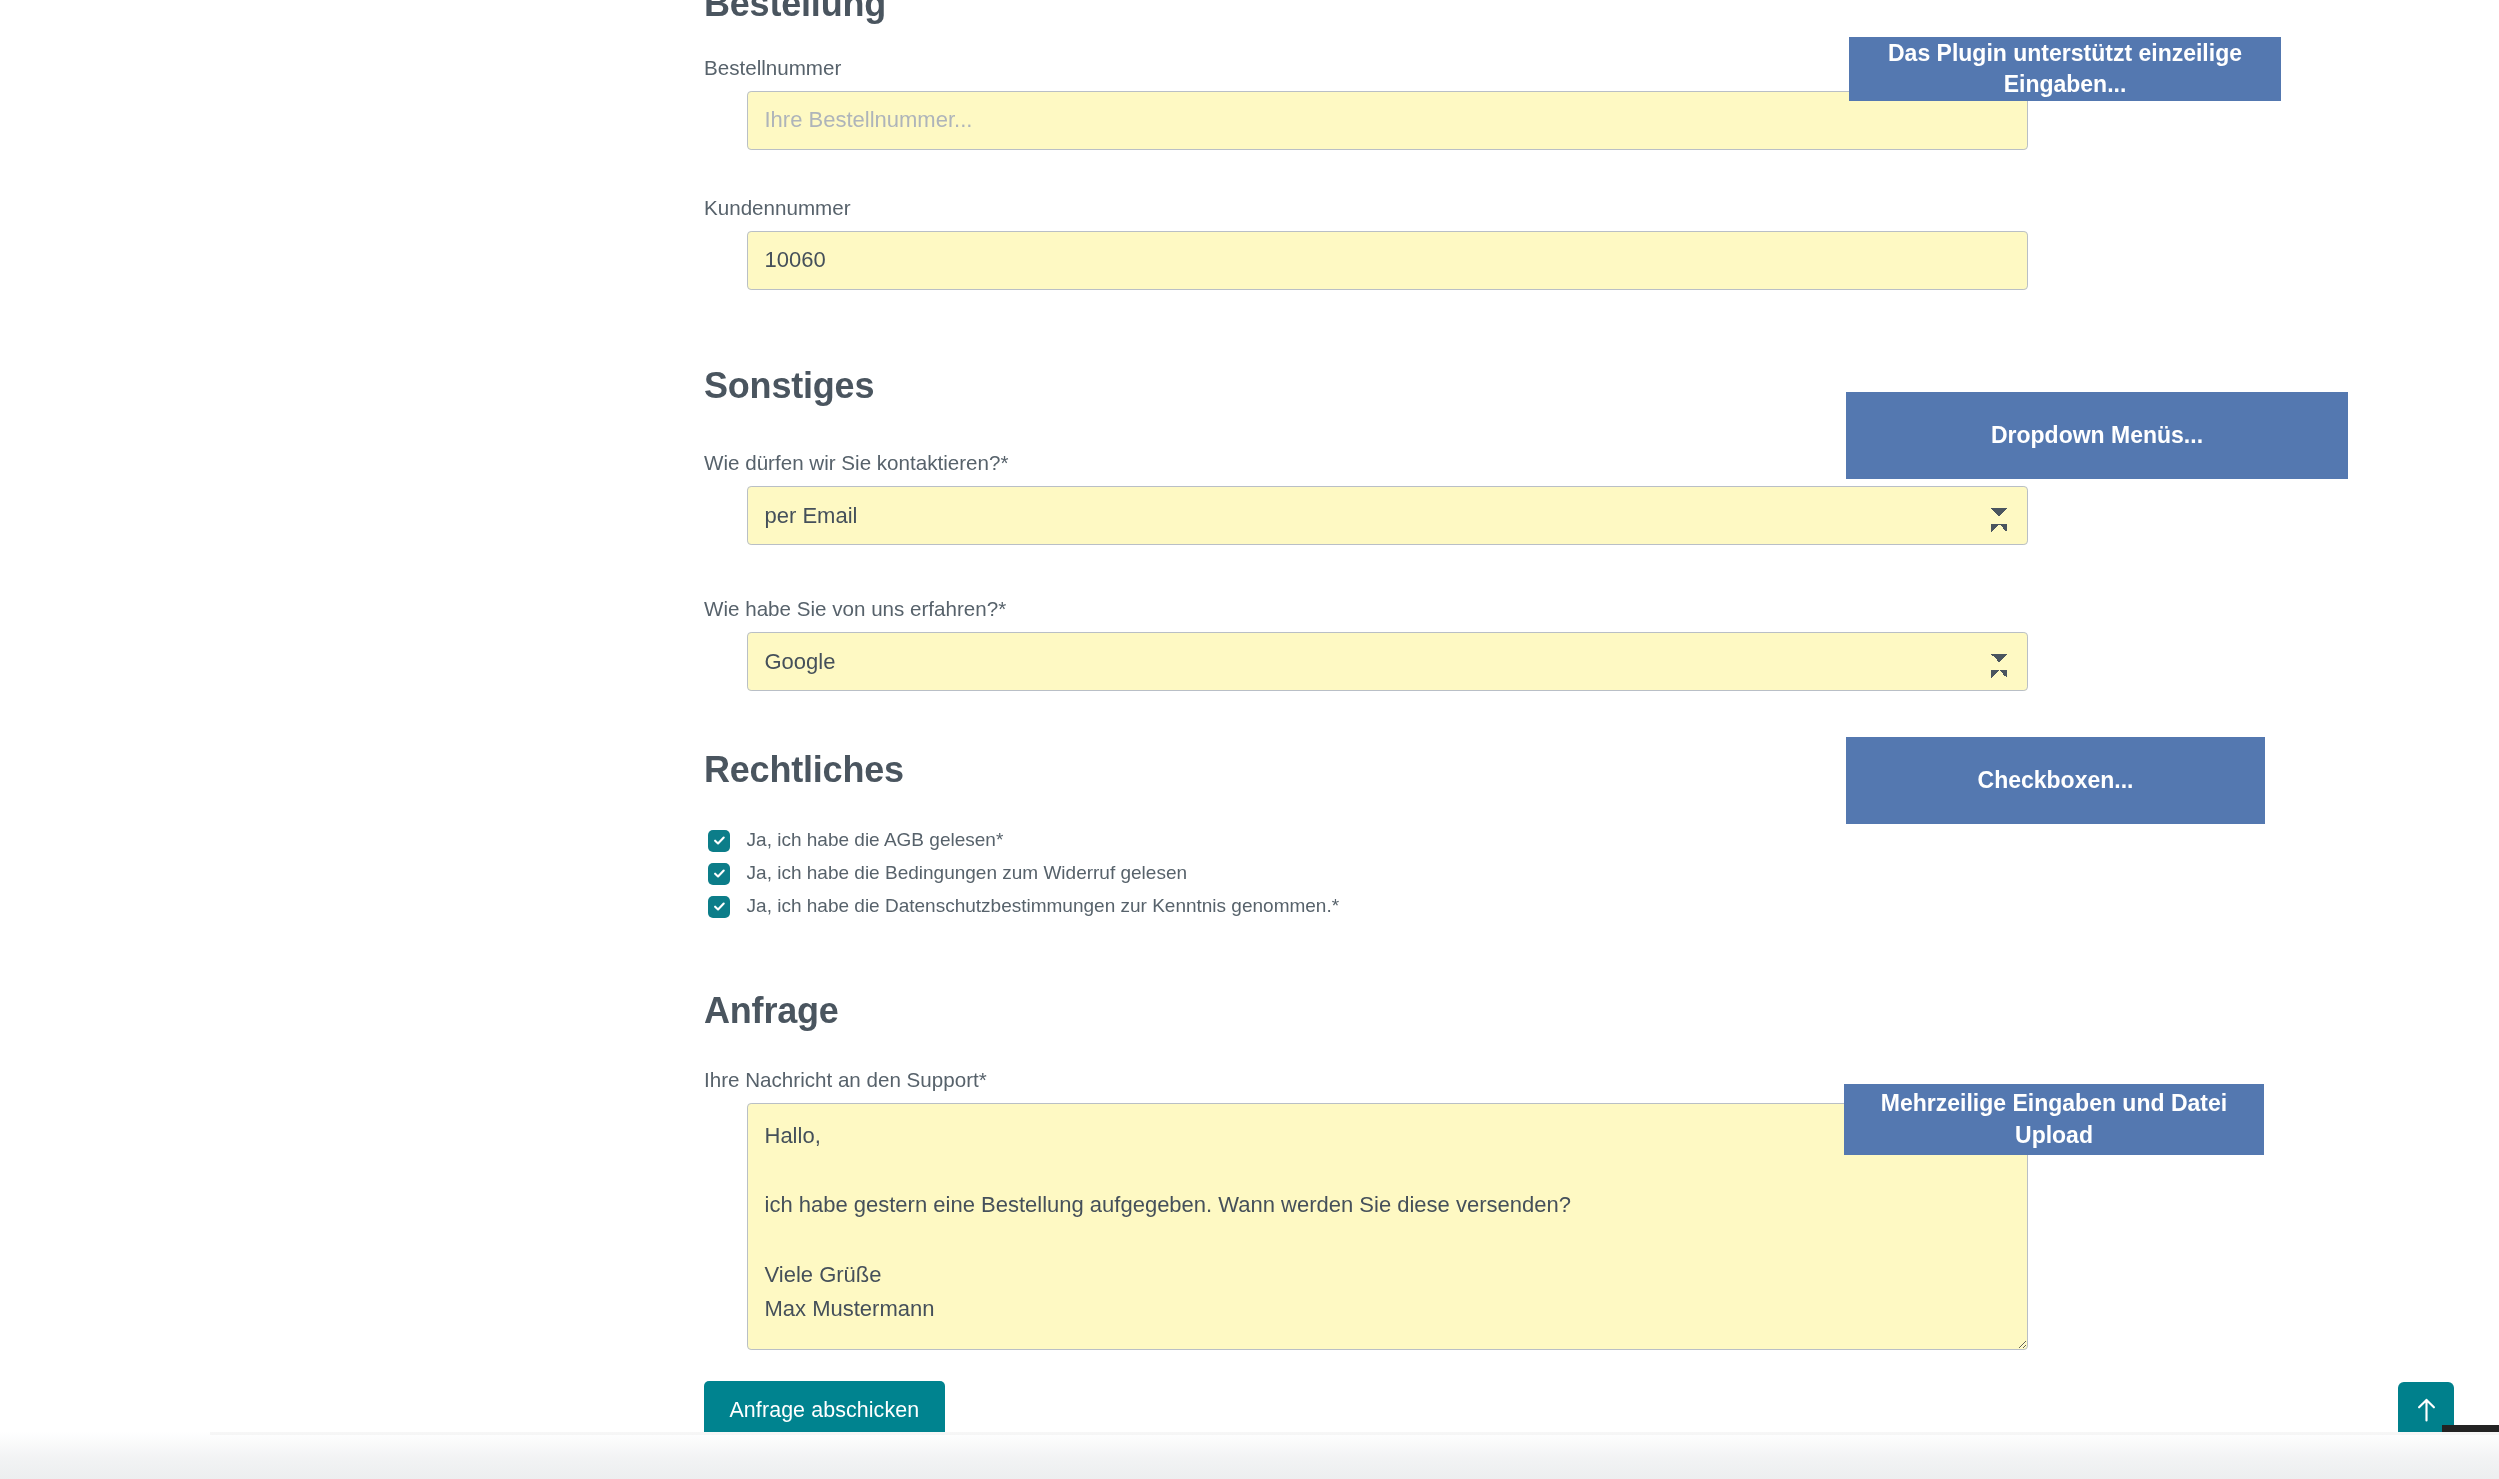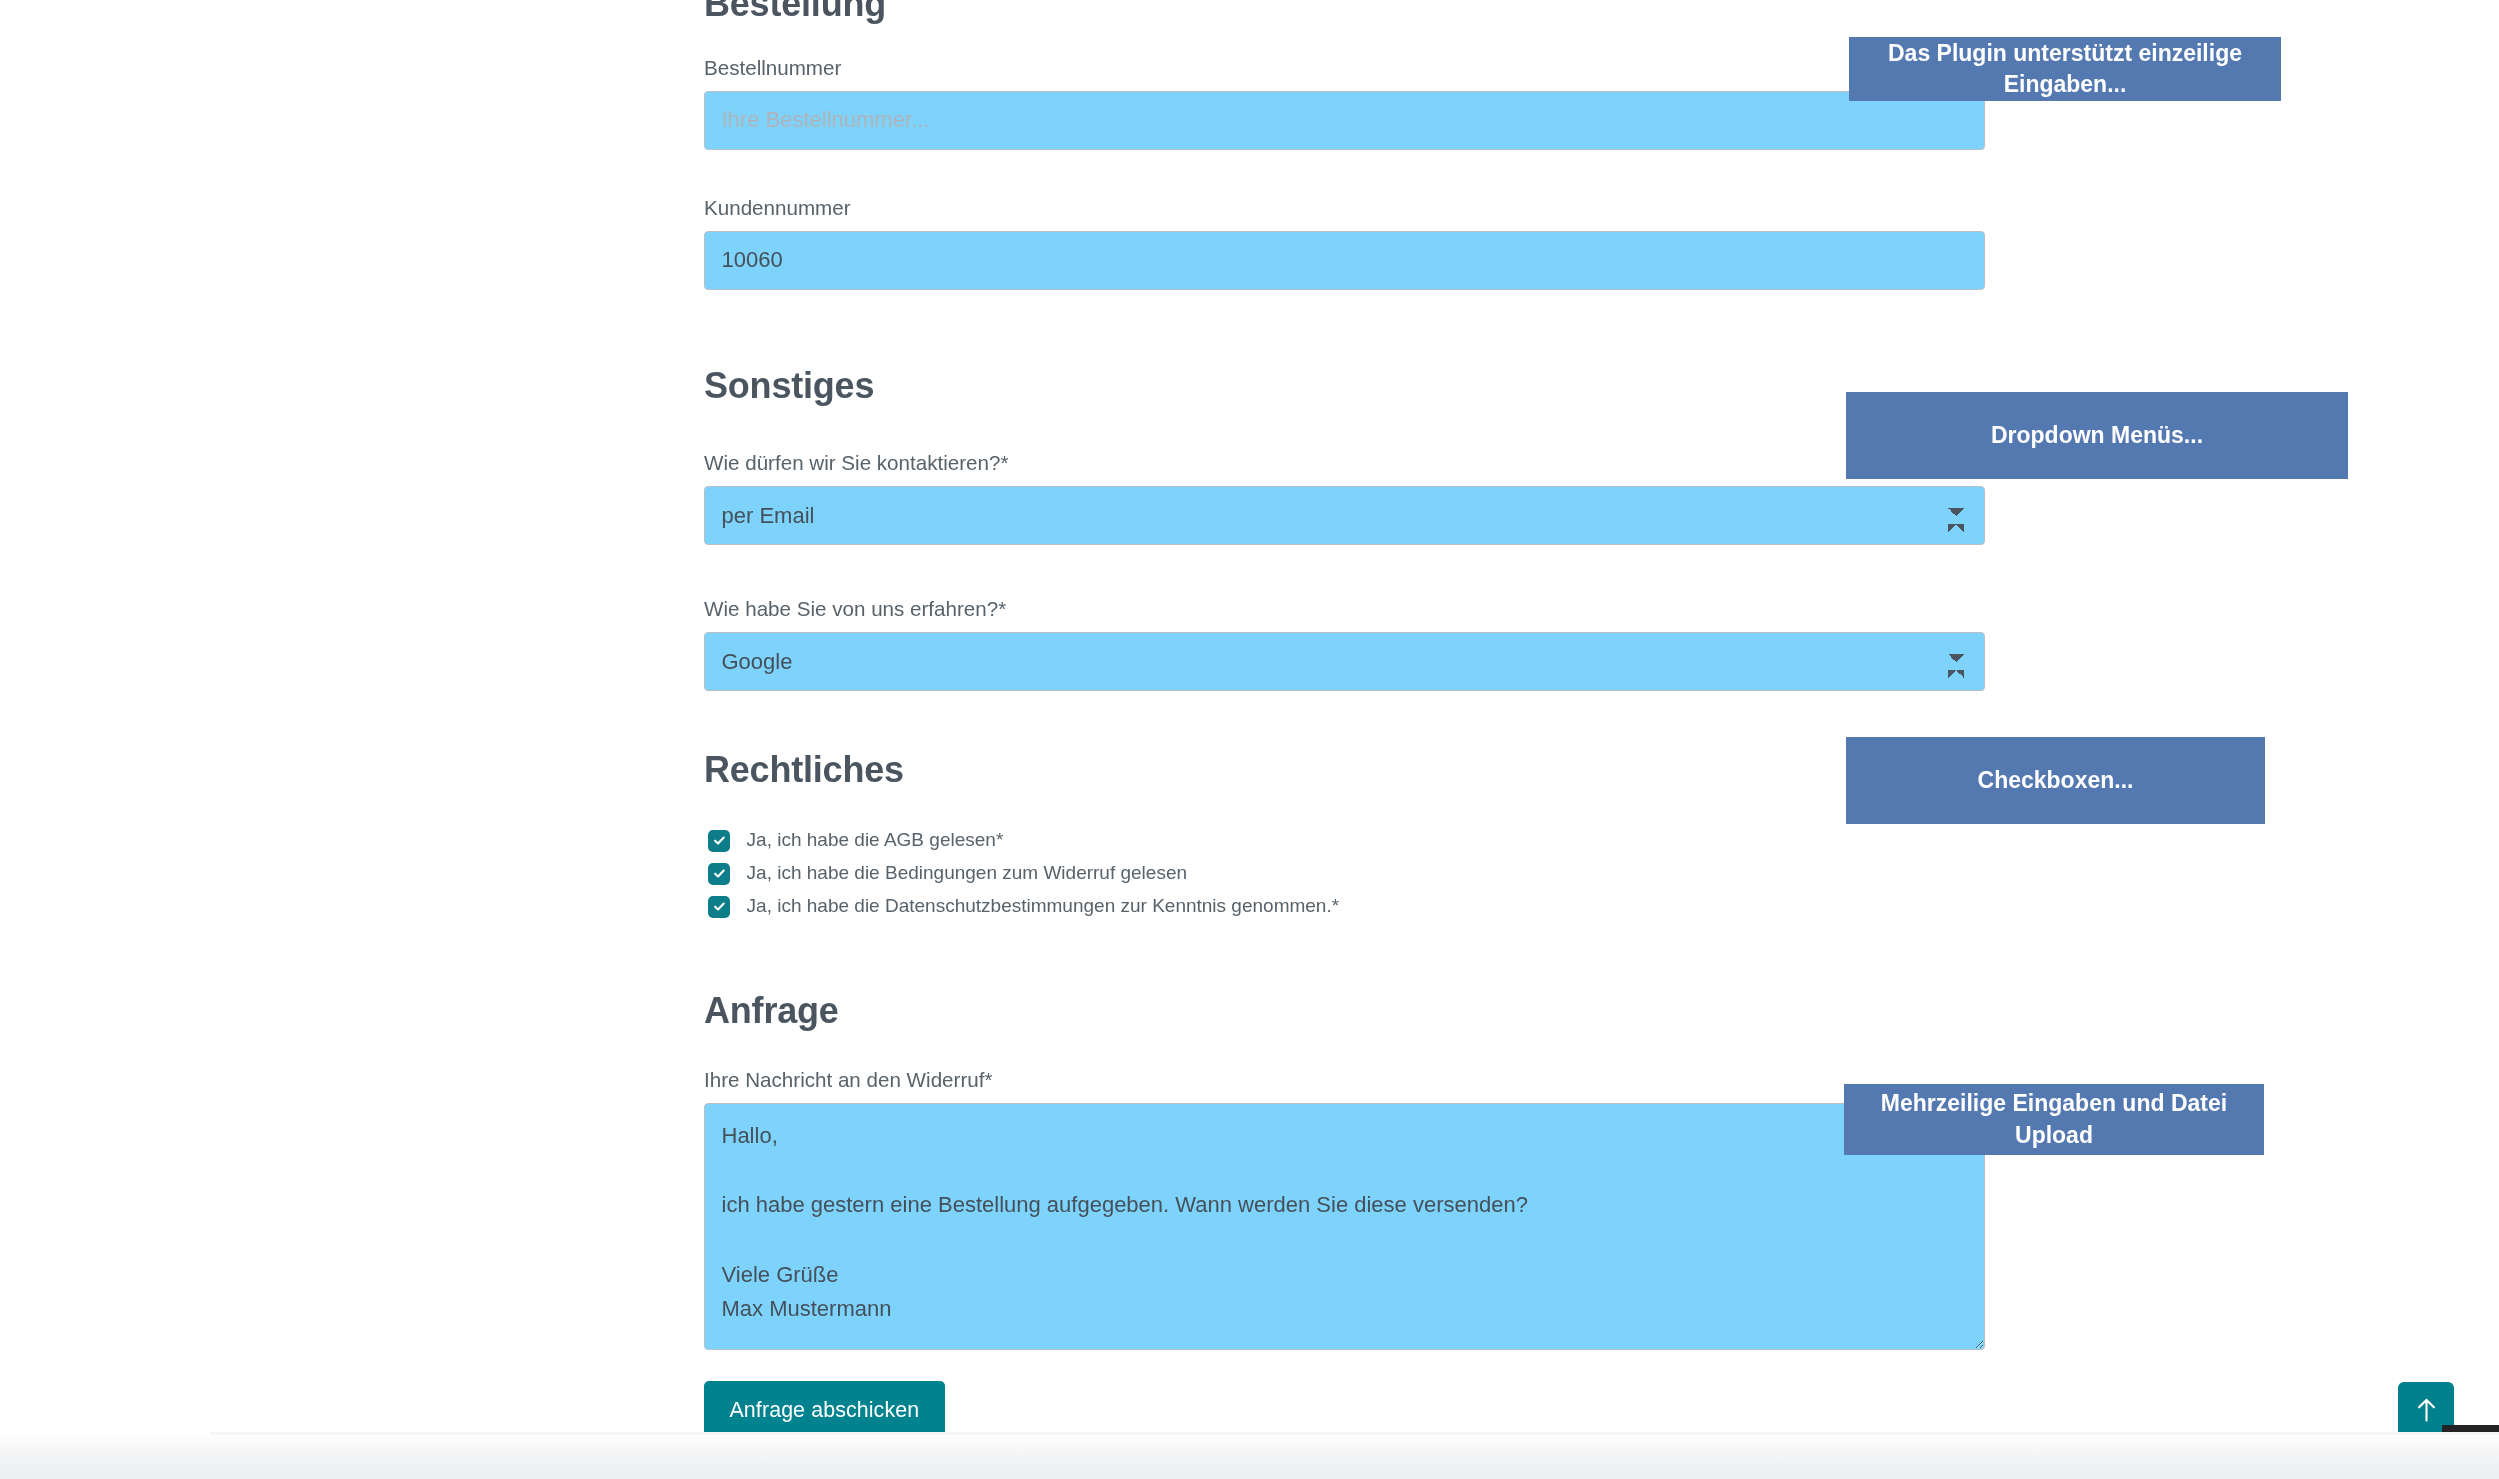--- a/index.html
+++ b/index.html
@@ -67,26 +67,27 @@
     color: #57626b;
     font-weight: normal;
   }
 
   .control {
     display: block;
     width: 100%;
     height: 59px;
     border: 1.6px solid #b9bfc6;
     border-radius: 4.1px;
-    background: #7dd3fc;
+    background: #fef9c3;
     font-family: "Liberation Sans", sans-serif;
     font-size: 22px;
     color: #45505a;
     padding: 0 16.5px;
     outline: none;
+    margin-left: 43px;
   }
   .control::placeholder { color: #aeb4ba; }
 
   select.control {
     appearance: none;
     -webkit-appearance: none;
     background-image:
       linear-gradient(45deg, transparent 50%, #4a555f 50%),
       linear-gradient(135deg, #4a555f 50%, transparent 50%),
       linear-gradient(-45deg, transparent 50%, #4a555f 50%),
@@ -256,21 +257,21 @@
             <path d="M2.6 8.2 L6.2 11.6 L13.2 4.4" fill="none" stroke="#ffffff" stroke-width="2.6" stroke-linecap="round" stroke-linejoin="round"></path>
           </svg>
         </span>
         <span class="cb-label">Ja, ich habe die Datenschutzbestimmungen zur Kenntnis genommen.*</span>
       </div>
     </div>
 
     <h2 class="section-title" style="position:absolute; left:0; top:992px;">Anfrage</h2>
 
     <div class="field-group" style="position:absolute; left:0; top:1068px; width:1281px;">
-      <label class="field-label">Ihre Nachricht an den Widerruf*</label>
+      <label class="field-label">Ihre Nachricht an den Support*</label>
       <textarea class="control" rows="6" style="margin-top: 10px; height: 247px;">Hallo,
 
 ich habe gestern eine Bestellung aufgegeben. Wann werden Sie diese versenden?
 
 Viele Grüße
 Max Mustermann</textarea>
     </div>
 
     <button class="submit-btn" style="position:absolute; left:0; top:1381px;">Anfrage abschicken</button>
   </div>

